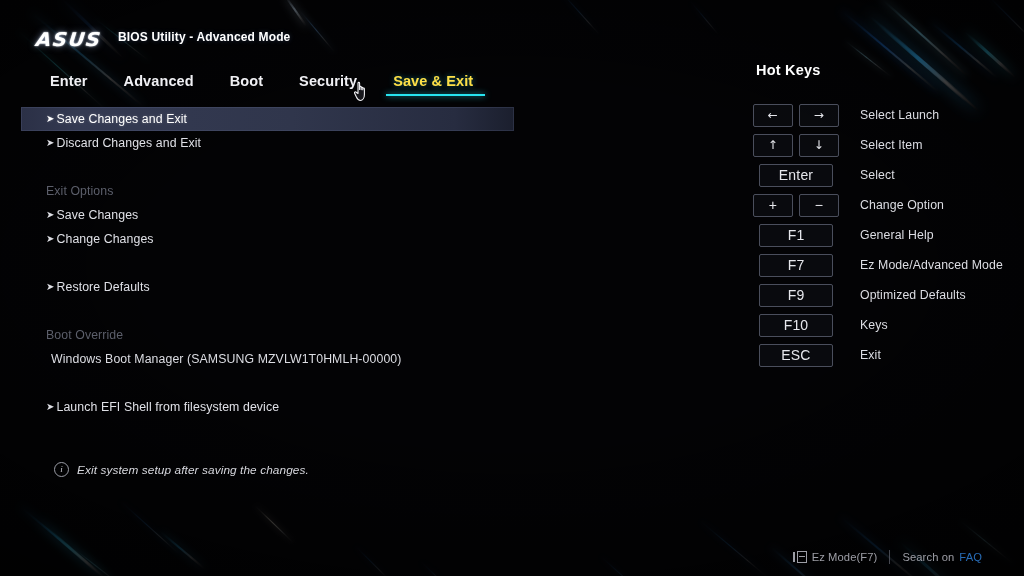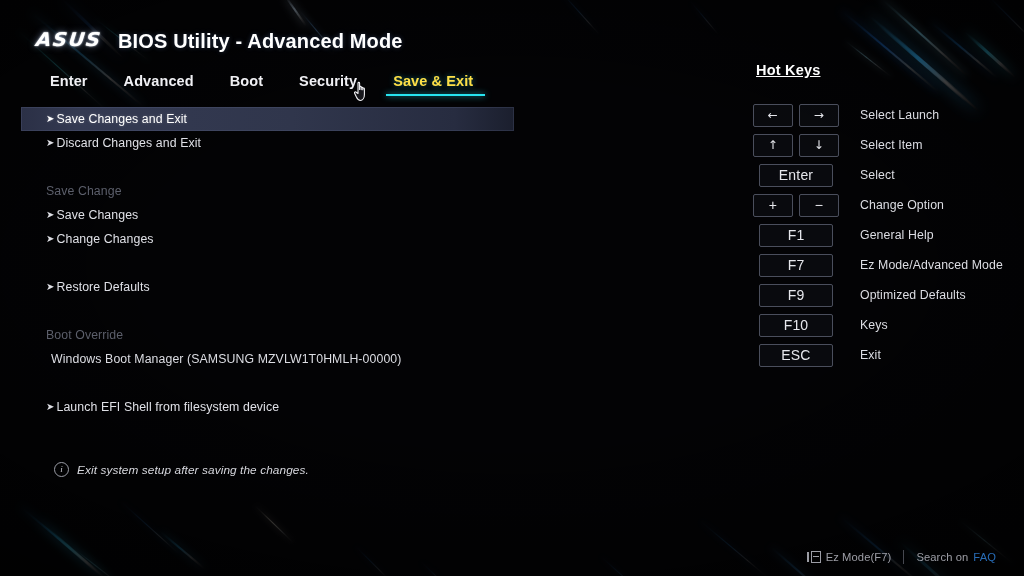--- a/index.html
+++ b/index.html
@@ -60,21 +60,21 @@
     font-size: 19px;
     letter-spacing: 1.2px;
     color: #ffffff;
     text-shadow: 0 0 7px rgba(180,205,255,0.55), 0 0 2px rgba(255,255,255,0.9);
     transform: skewX(-6deg) scaleX(1.05);
   }
   .app-title {
     position: absolute;
     left: 118px;
     top: 30px;
-    font-size: 20px;
+    font-size: 12px;
     font-weight: 700;
     color: #ffffff;
     letter-spacing: 0.15px;
     text-shadow: 0 0 5px rgba(120,160,230,0.3);
   }
 
   
   .tabbar {
     position: absolute;
     left: 46px;
@@ -174,21 +174,20 @@
     width: 282px;
     z-index: 4;
   }
   .hotkeys-title {
     font-size: 14.5px;
     font-weight: 700;
     color: #ffffff;
     margin-left: 14px;
     margin-bottom: 22px;
     letter-spacing: 0.2px;
-    text-decoration: underline;
   }
   .hk-row {
     display: flex;
     align-items: center;
     height: 30px;
     margin-bottom: 0px;
   }
   .hk-keys {
     width: 84px;
     display: flex;
@@ -251,21 +250,21 @@
   .help-text {
     font-size: 11.8px;
     color: #d6d7dd;
     letter-spacing: 0.1px;
     font-style: italic;
   }
 
   
   .footer {
     position: absolute;
-    right: 16px;
+    right: 30px;
     bottom: 12px;
     display: flex;
     align-items: center;
     z-index: 4;
     opacity: 0.85;
   }
   .foot-item {
     display: flex;
     align-items: center;
     gap: 5px;
@@ -362,21 +361,21 @@
       <div class="menu-row highlight">
         <span class="arrow">➤</span>
         <span class="label">Save Changes and Exit</span>
       </div>
       <div class="menu-row">
         <span class="arrow">➤</span>
         <span class="label">Discard Changes and Exit</span>
       </div>
       <div class="spacer"></div>
       <div class="menu-row section">
-        <span class="label">Save Change</span>
+        <span class="label">Exit Options</span>
       </div>
       <div class="menu-row">
         <span class="arrow">➤</span>
         <span class="label">Save Changes</span>
       </div>
       <div class="menu-row">
         <span class="arrow">➤</span>
         <span class="label">Change Changes</span>
       </div>
       <div class="spacer"></div>

